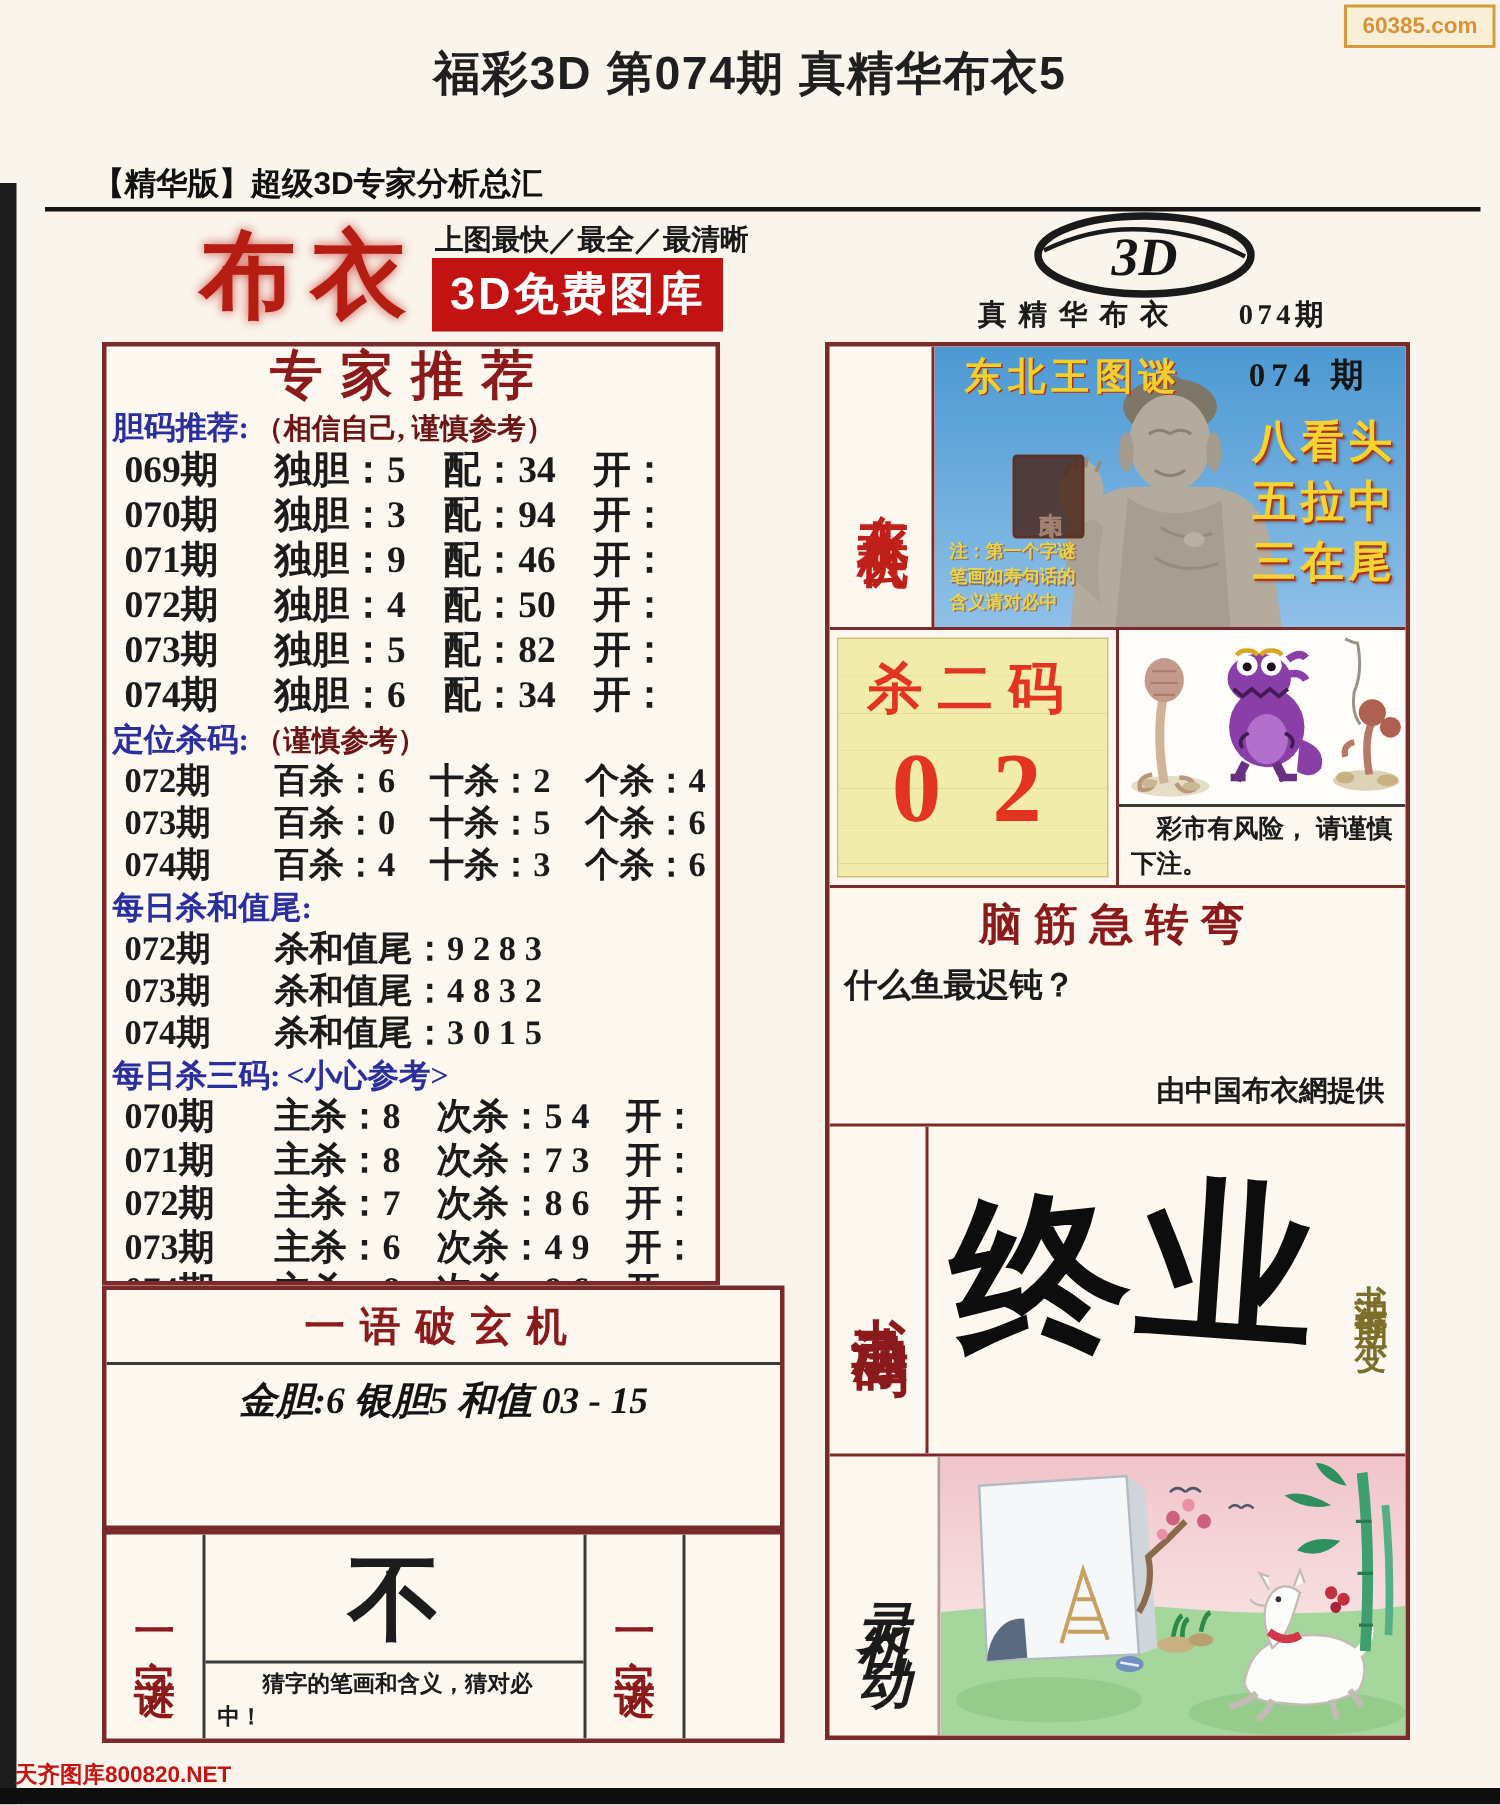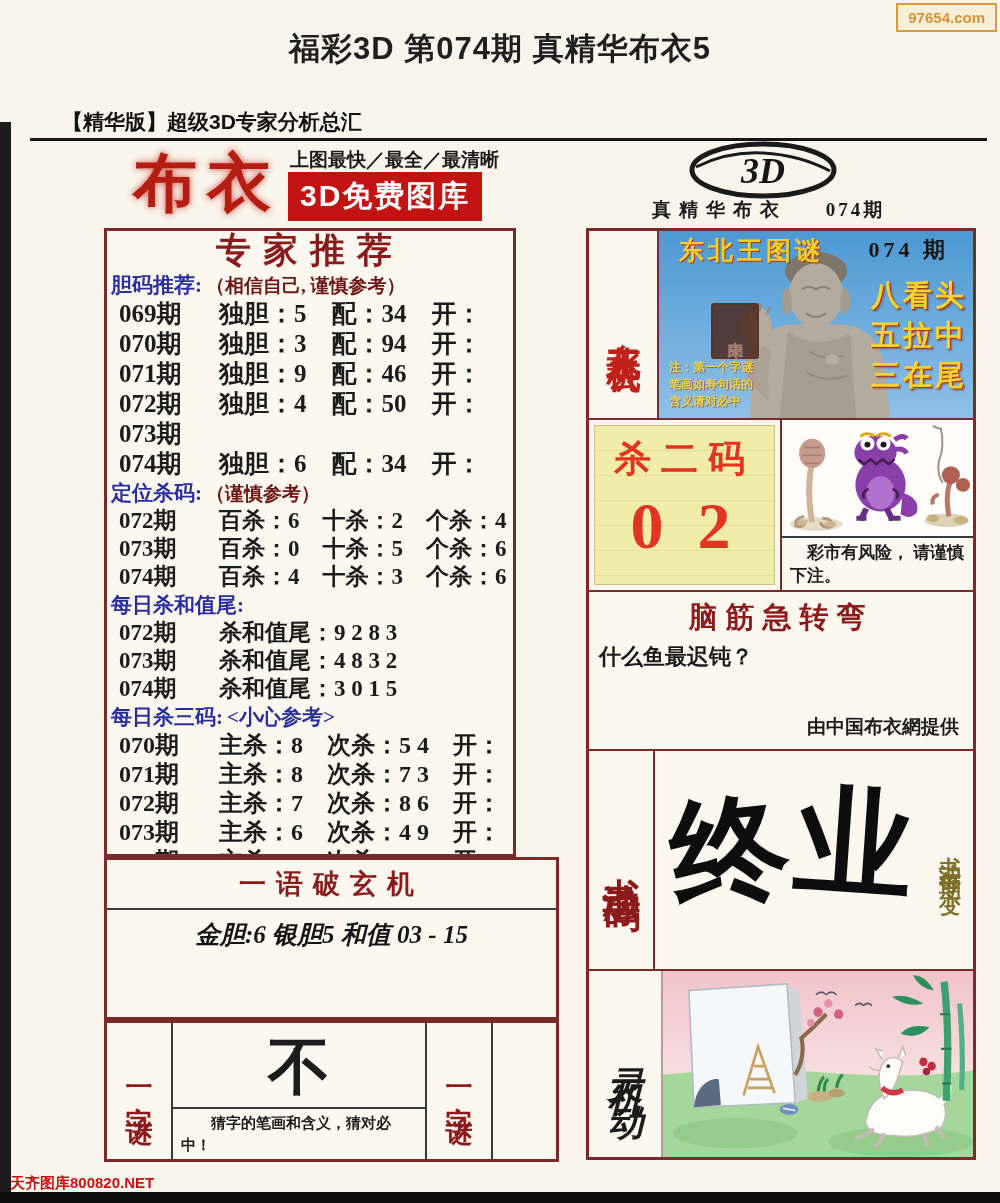--- a/index.html
+++ b/index.html
@@ -23,21 +23,21 @@
          letter-spacing:10px;text-shadow:0 0 7px rgba(190,25,15,.75);}
   .tagline{position:absolute;left:290px;top:147px;font:bold 19px "Liberation Sans",sans-serif;color:#1a1a1a;}
   .banner{position:absolute;left:288px;top:172px;background:#c21212;color:#fff;padding:4px 12px;
           font:bold 30px "Liberation Sans",sans-serif;letter-spacing:2px;}
   .oval-logo{position:absolute;left:688px;top:141px;width:150px;height:58px;}
   .oval-caption{position:absolute;left:652px;top:197px;width:300px;font:bold 19px "Liberation Serif",serif;color:#1a1a1a;}
   .oval-caption .nm{letter-spacing:8px;}
   .oval-caption .iss{margin-left:34px;letter-spacing:3px;}
 
   
-  .mbox{position:absolute;border:3px solid #7b2a2a;box-sizing:border-box;background:#fcf8f0;overflow:hidden;margin-left:36px;}
+  .mbox{position:absolute;border:3px solid #7b2a2a;box-sizing:border-box;background:#fcf8f0;overflow:hidden;}
 
   
   .exp-title{font:bold 35px "Liberation Serif",serif;color:#8b1a1a;letter-spacing:12px;text-align:center;line-height:40px;}
   .lblrow{padding-left:4px;line-height:22px;white-space:nowrap;}
   .lbl{font:bold 21px "Liberation Serif",serif;color:#2a2f9e;}
   .lbl-note{font:bold 19px "Liberation Serif",serif;color:#6b1515;}
   .xrow{display:flex;color:#1b1b1b;}
   .xrow .p{flex:none;width:100px;padding-left:12px;}
   .r-dan{font:bold 25px "Liberation Serif",serif;line-height:30px;}
   .r-kill{font:bold 23px "Liberation Serif",serif;line-height:28px;}
@@ -107,21 +107,21 @@
   .lingji-side{font:bold 36px "Liberation Serif",serif;font-style:italic;color:#1b1b1b;letter-spacing:12px;}
 </style>
 </head>
 <body>
 
 <div id="stage">
 
   <div class="left-strip"></div>
   <div class="bottom-bar"></div>
   <div class="watermark">天齐图库800820.NET</div>
-  <div class="badge">97654.com</div>
+  <div class="badge">60385.com</div>
 
   <div class="main-title">福彩3D 第074期 真精华布衣5</div>
   <div class="subtitle">【精华版】超级3D专家分析总汇</div>
   <div class="rule"></div>
 
   <div class="brand">布衣</div>
   <div class="tagline">上图最快／最全／最清晰</div>
   <div class="banner">3D免费图库</div>
   <div class="oval-logo">
     <svg viewBox="0 0 150 58">
@@ -153,20 +153,21 @@
     <div class="xrow r-dan">
         <span class="p">071期</span>
         <span>独胆：9　配：46　开：</span>
       </div>
     <div class="xrow r-dan">
         <span class="p">072期</span>
         <span>独胆：4　配：50　开：</span>
       </div>
     <div class="xrow r-dan">
         <span class="p">073期</span>
+        <span>独胆：5　配：82　开：</span>
       </div>
     <div class="xrow r-dan">
         <span class="p">074期</span>
         <span>独胆：6　配：34　开：</span>
       </div>
 
     <div class="lblrow">
       <span class="lbl">定位杀码:</span>
       <span class="lbl-note">（谨慎参考）</span>
     </div>

